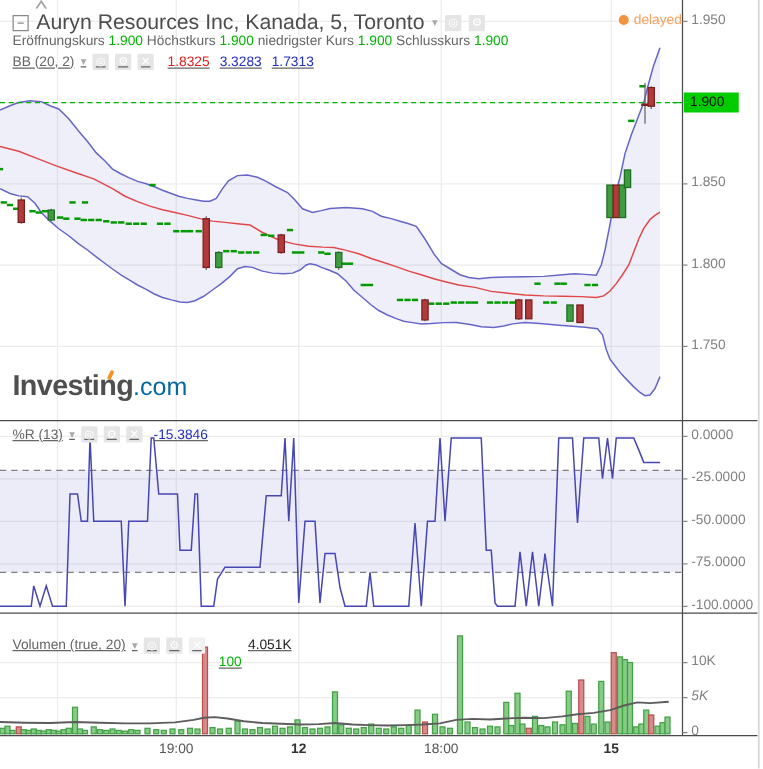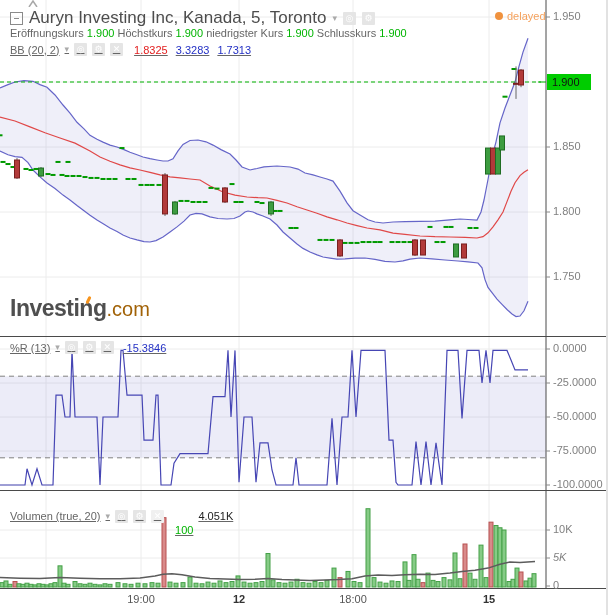--- a/index.html
+++ b/index.html
@@ -24,21 +24,21 @@
   .delayed .dot{width:8px;height:8px;border-radius:50%;background:#f0923e;}
   
   .tick-label{font-size:11px;color:#808080;white-space:nowrap;}
   .price-flag{left:547px;width:39px;height:16px;background:#00cc00;color:#111;font-size:11px;
               line-height:16px;padding-left:5px;}
   .time-label{font-size:11px;color:#555;transform:translateX(-50%);top:593px;}
   .time-label.bold{font-weight:bold;color:#333;}
   
   .logo{left:10px;top:295px;white-space:nowrap;}
   .logo .main{font-size:23px;font-weight:bold;color:#4f4f4f;letter-spacing:-0.5px;}
-  .logo .suffix{font-size:20px;color:#a16207;}
+  .logo .suffix{font-size:20px;color:#0369a1;}
   .logo .accent{position:absolute;left:77px;top:1px;width:3px;height:8px;background:#f7941d;
                 transform:rotate(26deg);border-radius:2px;}
   .partial-icon{left:27px;top:0;}
 </style>
 </head>
 <body>
 
 <div id="app">
   <svg id="chart-svg" width="610" height="615">
       <line x1="46" y1="0" x2="46" y2="588" stroke="#ececec" stroke-width="1"></line>
@@ -282,21 +282,21 @@
     </svg>
 
   <svg class="abs partial-icon" width="12" height="7">
     <path d="M2 7 L6 1 L10 7" stroke="#a8a8a8" stroke-width="1.5" fill="none"></path>
   </svg>
 
   <div class="abs row1">
     <span class="collapse-box">
         <i></i>
       </span>
-    <span class="title">Auryn Investing Inc, Kanada, 5, Toronto</span>
+    <span class="title">Auryn Resources Inc, Kanada, 5, Toronto</span>
     <span class="caret">▾</span>
     <span class="icobtn">◎</span>
     <span class="icobtn">⚙</span>
   </div>
 
   <div class="abs delayed" style="left:495px;top:10px;">
     <span class="dot"></span>
     <span>delayed</span>
   </div>
 

